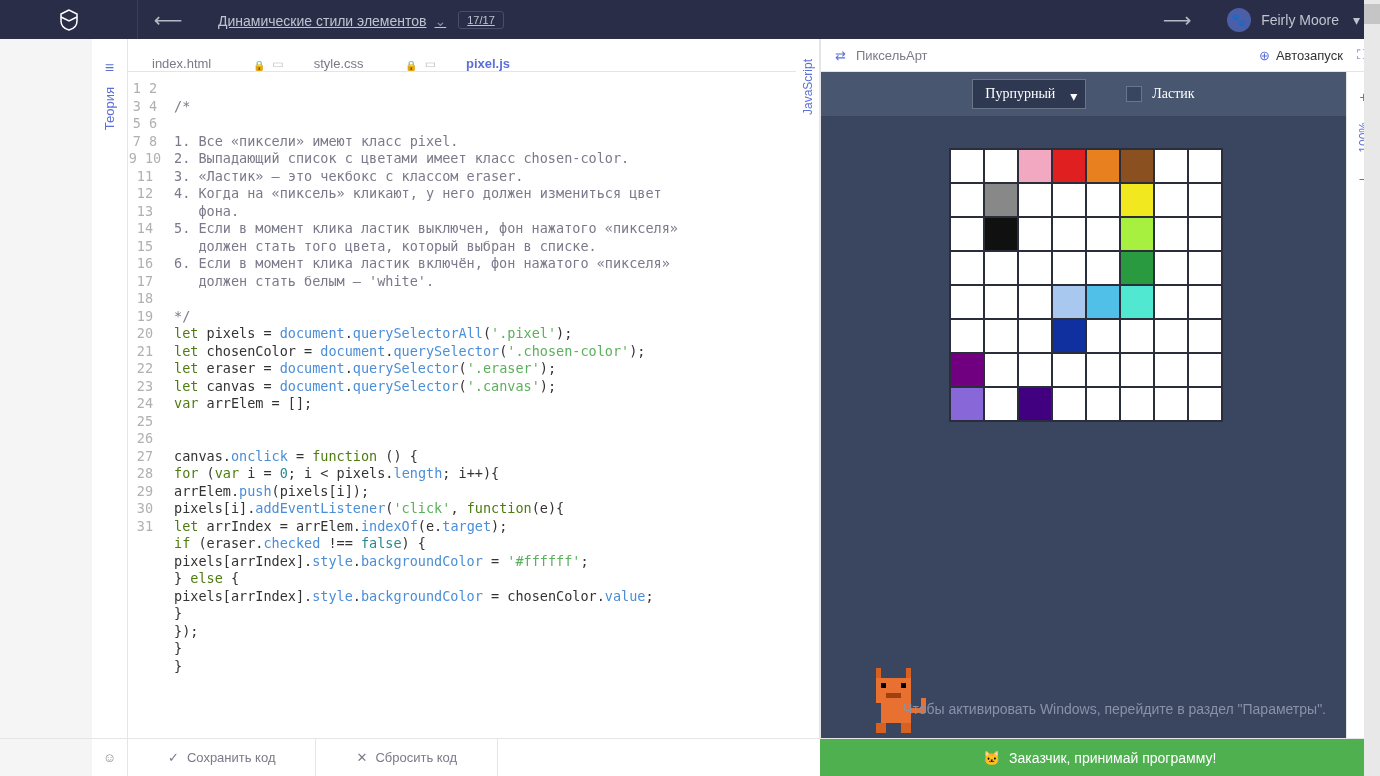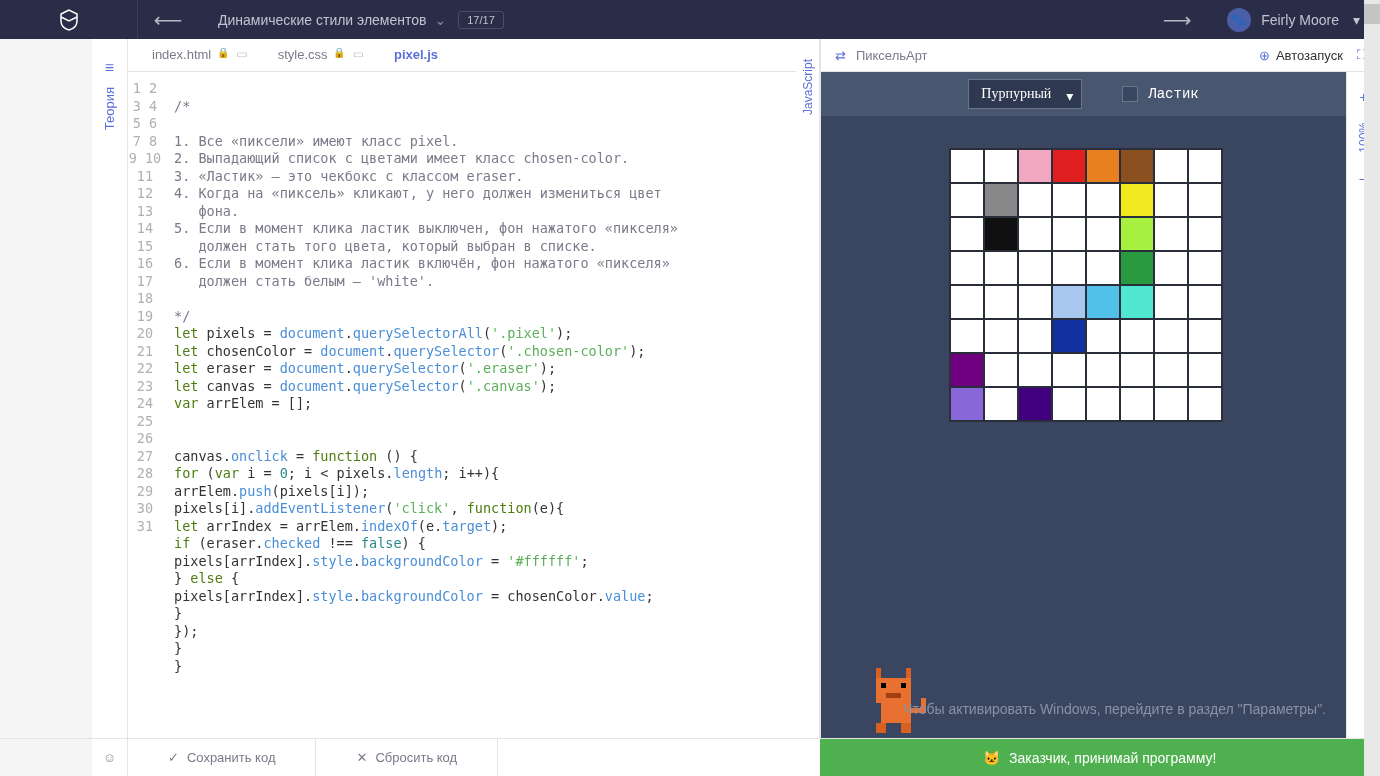--- a/index.html
+++ b/index.html
@@ -4,38 +4,38 @@
 <style>
 * { box-sizing: border-box; margin: 0; padding: 0; }
 body { font-family: -apple-system, BlinkMacSystemFont, "Segoe UI", Arial, sans-serif; font-size: 13px; overflow: hidden; }
 .app { width: 1380px; height: 776px; display: flex; flex-direction: column; background: #f5f5f5; position: relative; }
 
 
 .topbar { height: 39px; background: #2a2d47; display: flex; align-items: center; color: #fff; }
 .logo-cell { width: 138px; display: flex; justify-content: center; align-items: center; border-right: 1px solid #3a3d57; height: 100%; }
 .logo-svg { width: 24px; height: 24px; }
 .nav-arrow { width: 60px; display: flex; justify-content: center; align-items: center; color: #b5b7c5; font-size: 20px; height: 100%; }
-.lesson-title-cell { flex: 1; display: flex; align-items: center; padding: 0 20px; color: #c1c3d0; font-size: 14px; }
+.lesson-title-cell { flex: 1; display: flex; align-items: flex-end; padding: 0 20px; color: #c1c3d0; font-size: 14px; text-decoration: underline; }
 .lesson-title-cell .chev { margin-left: 8px; color: #888ba0; }
 .progress-badge { border: 1px solid #4a4d67; padding: 2px 8px; border-radius: 3px; font-size: 11px; color: #c1c3d0; margin-left: 12px; }
 .user-cell { display: flex; align-items: center; padding: 0 20px; color: #c1c3d0; font-size: 14px; }
 .avatar { width: 24px; height: 24px; border-radius: 50%; background: #4a5fa8; margin-right: 10px; display: flex; align-items: center; justify-content: center; font-size: 12px; }
 
 
 .main { flex: 1; display: flex; overflow: hidden; }
 .left-gutter { width: 92px; background: #f5f5f5; }
 .ide-column { flex: 1; display: flex; background: #fff; overflow: hidden; flex-direction: row; }
 
 .theory-rail { width: 36px; background: #fff; display: flex; align-items: flex-start; justify-content: center; padding-top: 20px; border-right: 1px solid #e5e5e5; }
 .theory-rail .vert { writing-mode: vertical-rl; transform: rotate(180deg); color: #5b6fd8; font-size: 13px; }
 .theory-icon { color: #5b6fd8; font-size: 16px; }
 
 .editor-area { flex: 1; display: flex; flex-direction: column; }
 .file-tabs { height: 33px; display: flex; border-bottom: 1px solid #e5e5e5; }
-.file-tab { padding: 8px 24px; display: flex; align-items: flex-start; color: #7a7a8a; font-size: 13px; position: relative; cursor: pointer; }
+.file-tab { padding: 0 24px; display: flex; align-items: flex-end; color: #7a7a8a; font-size: 13px; position: relative; cursor: pointer; gap: 36px; }
 .file-tab.active { color: #5b6fd8; font-weight: 600; }
 .file-tab .lock { margin-left: 6px; font-size: 10px; color: #bbb; }
 .file-tab .close { position: absolute; right: 6px; color: #bbb; font-size: 12px; }
 
 .code-area { flex: 1; display: flex; font-family: "Consolas", "Monaco", monospace; font-size: 13.5px; line-height: 17.5px; overflow: hidden; }
 .gutter { width: 42px; text-align: center; padding: 8px 8px 0 0; color: #b0b0b0; background: #fff; }
 .code { flex: 1; padding: 8px 12px 0 4px; white-space: pre; color: #333; }
 .c-k { color: #4d7c0f; }
 .c-v { color: #4a8ed8; }
 .c-p { color: #4a8ed8; }
@@ -56,21 +56,21 @@
 
 .preview-body { flex: 1; display: flex; overflow: hidden; }
 .preview-frame { flex: 1; background: #3a4560; position: relative; overflow: hidden; }
 .zoom-rail { width: 34px; background: #fff; border-left: 1px solid #e5e5e5; display: flex; flex-direction: column; align-items: center; padding-top: 10px; color: #5b6fd8; font-size: 14px; }
 .zoom-rail .btn { height: 30px; display: flex; align-items: center; justify-content: center; width: 100%; cursor: pointer; }
 .zoom-rail .pct { writing-mode: vertical-rl; transform: rotate(180deg); font-size: 12px; color: #5b6fd8; margin: 10px 0; }
 
 .app-toolbar { height: 44px; display: flex; align-items: center; justify-content: center; gap: 40px; background: #495670; }
 .color-select { background: #2e3850; border: 1px solid #6a748a; color: #fff; padding: 6px 30px 6px 12px; font-size: 14px; position: relative; font-family: Georgia, serif; }
 .color-select .chev { position: absolute; right: 8px; top: 8px; }
-.eraser-ctrl { display: flex; align-items: center; color: #fff; font-family: Liberation Mono, monospace; font-size: 14px; }
+.eraser-ctrl { display: flex; align-items: center; color: #fff; font-family: Liberation Serif, serif; font-size: 14px; }
 .eraser-ctrl .cb { width: 16px; height: 16px; border: 1px solid #6a748a; margin-right: 10px; background: #3a4560; }
 
 .pixel-grid { display: grid; grid-template-columns: repeat(8, 34px); grid-auto-rows: 34px; gap: 0; background: #2a2d3a; position: absolute; top: 76px; left: 128px; border: 1px solid #2a2d3a; }
 .pixel { background: #fff; border: 1px solid #2a2d3a; }
 
 .cat { position: absolute; bottom: 0; left: 40px; width: 80px; height: 80px; image-rendering: pixelated; }
 
 .watermark { position: absolute; right: 20px; bottom: 18px; color: #8a92a8; font-size: 14px; text-align: left; line-height: 1.4; }
 .watermark .title { font-size: 18px; color: #a5acc0; }
 

